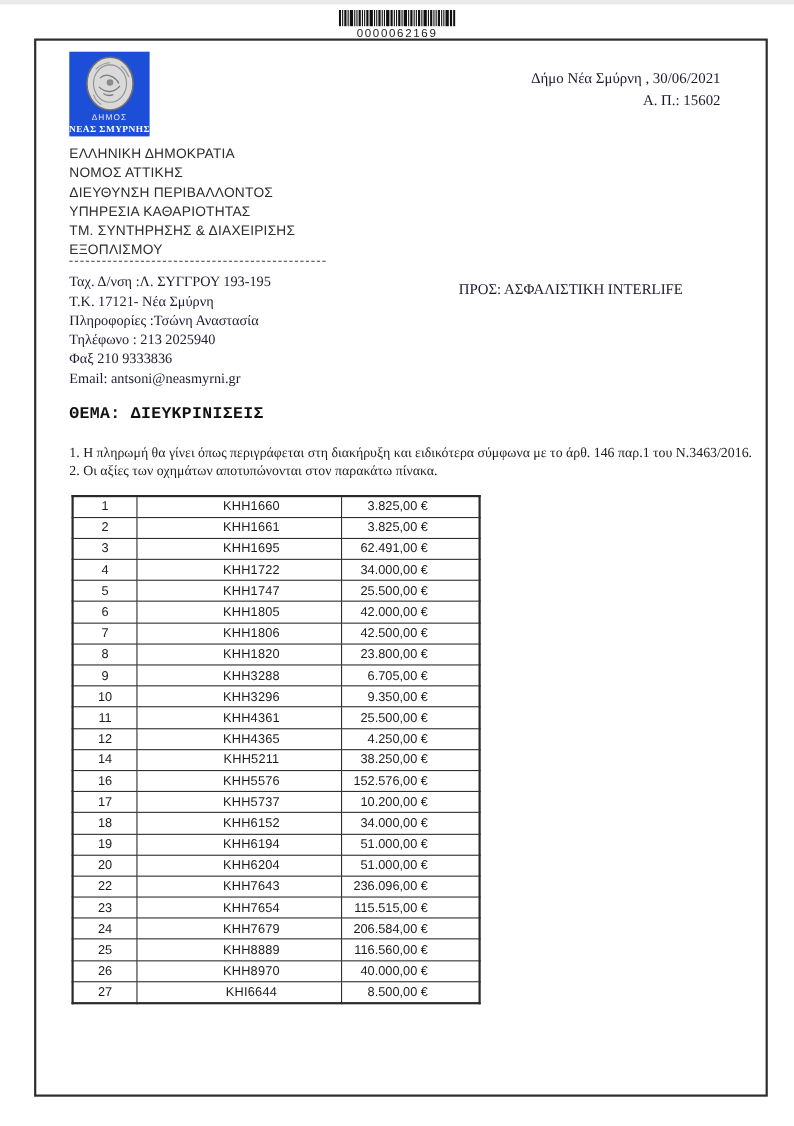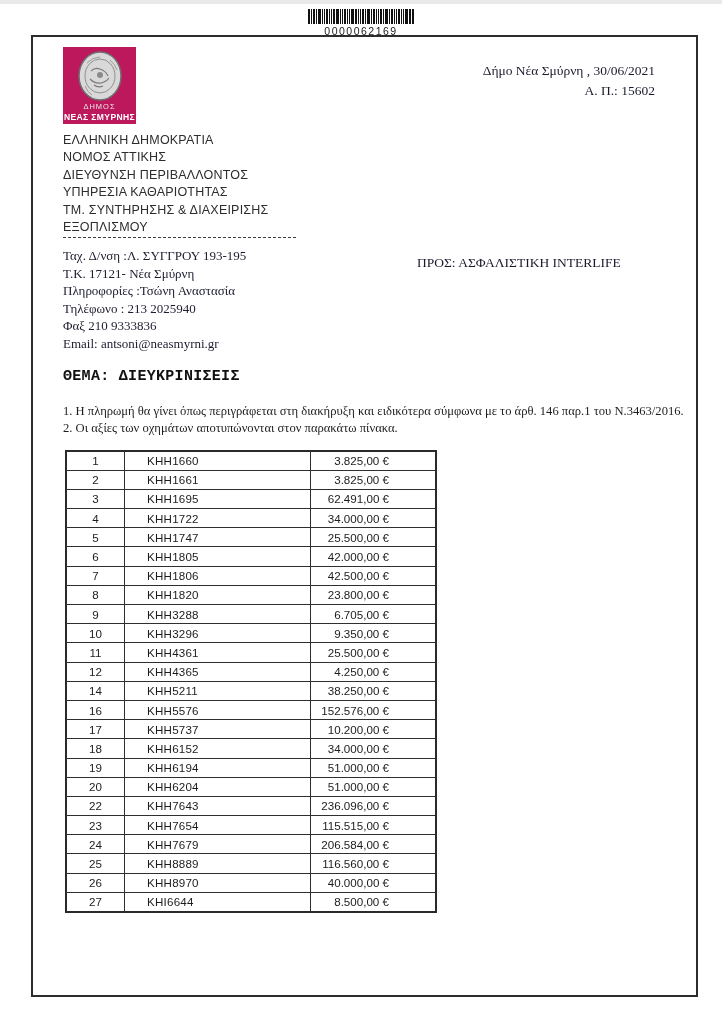--- a/index.html
+++ b/index.html
@@ -17,30 +17,30 @@
   
   .barcode-wrap { position:absolute; left:300px; top:5px; width:122px; text-align:center; z-index:2; }
   .barcode-bars { display:block; margin:0 auto; }
   .barcode-number {
     font-family:"Liberation Sans", sans-serif; font-size:10.5px; color:#222;
     letter-spacing:1.5px; margin-top:1px;
   }
   
   .logo {
     position:absolute; left:63px; top:43px; width:73px; height:77px;
-    background:#be185d; z-index:2; display:flex; flex-direction:column;
+    background:#1d4ed8; z-index:2; display:flex; flex-direction:column;
     align-items:center; justify-content:flex-start; padding-top:4px;
   }
   .logo .seal { display:block; }
   .logo-line1 {
     color:#e8e8e8; font-family:"Liberation Sans", sans-serif;
     font-size:7.5px; letter-spacing:1px; margin-top:1px;
   }
   .logo-line2 {
-    color:#ffffff; font-family:Liberation Sans, sans-serif; font-weight:bold;
+    color:#ffffff; font-family:Liberation Serif, serif; font-weight:bold;
     font-size:8.5px; letter-spacing:0.4px; margin-top:1px; white-space:nowrap;
   }
   
   .date-block {
     position:absolute; right:67px; top:57px; text-align:right; z-index:2;
     font-size:13.5px; line-height:20px; color:#1a1a2e;
   }
   
   .agency-block {
     position:absolute; left:63px; top:128px; z-index:2;
@@ -73,21 +73,21 @@
   }
   
   .values-table {
     position:absolute; left:65px; top:446px; width:372px; z-index:2;
     border-collapse:collapse; table-layout:fixed;
     font-family:"Liberation Sans", sans-serif; font-size:11.6px; color:#1c1c1c;
   }
   .values-table { border:2px solid #2a2a2a; }
   .values-table td { border:1.2px solid #2f2f2f; height:19.2px; vertical-align:middle; }
   .c-num   { width:57px;  text-align:center; }
-  .c-plate { width:181px; text-align:left; padding-left:22px; letter-spacing:0.2px; }
+  .c-plate { width:181px; text-align:center; padding-left:22px; letter-spacing:0.2px; }
   .c-value { width:122px; text-align:right; padding-right:46px; }
 </style>
 </head>
 <body>
 
 <div class="canvas">
 
   <div class="page-border"></div>
 
   <div class="barcode-wrap">

